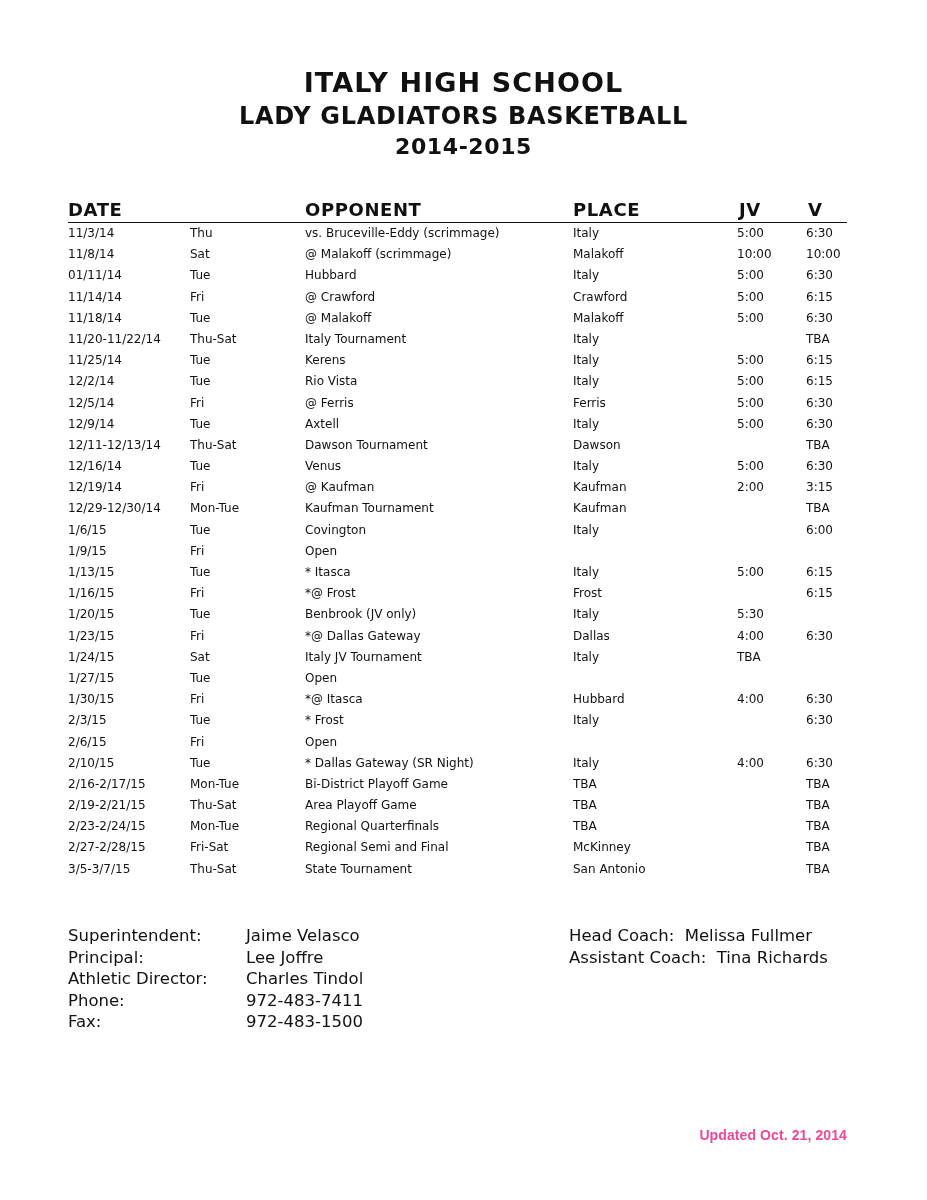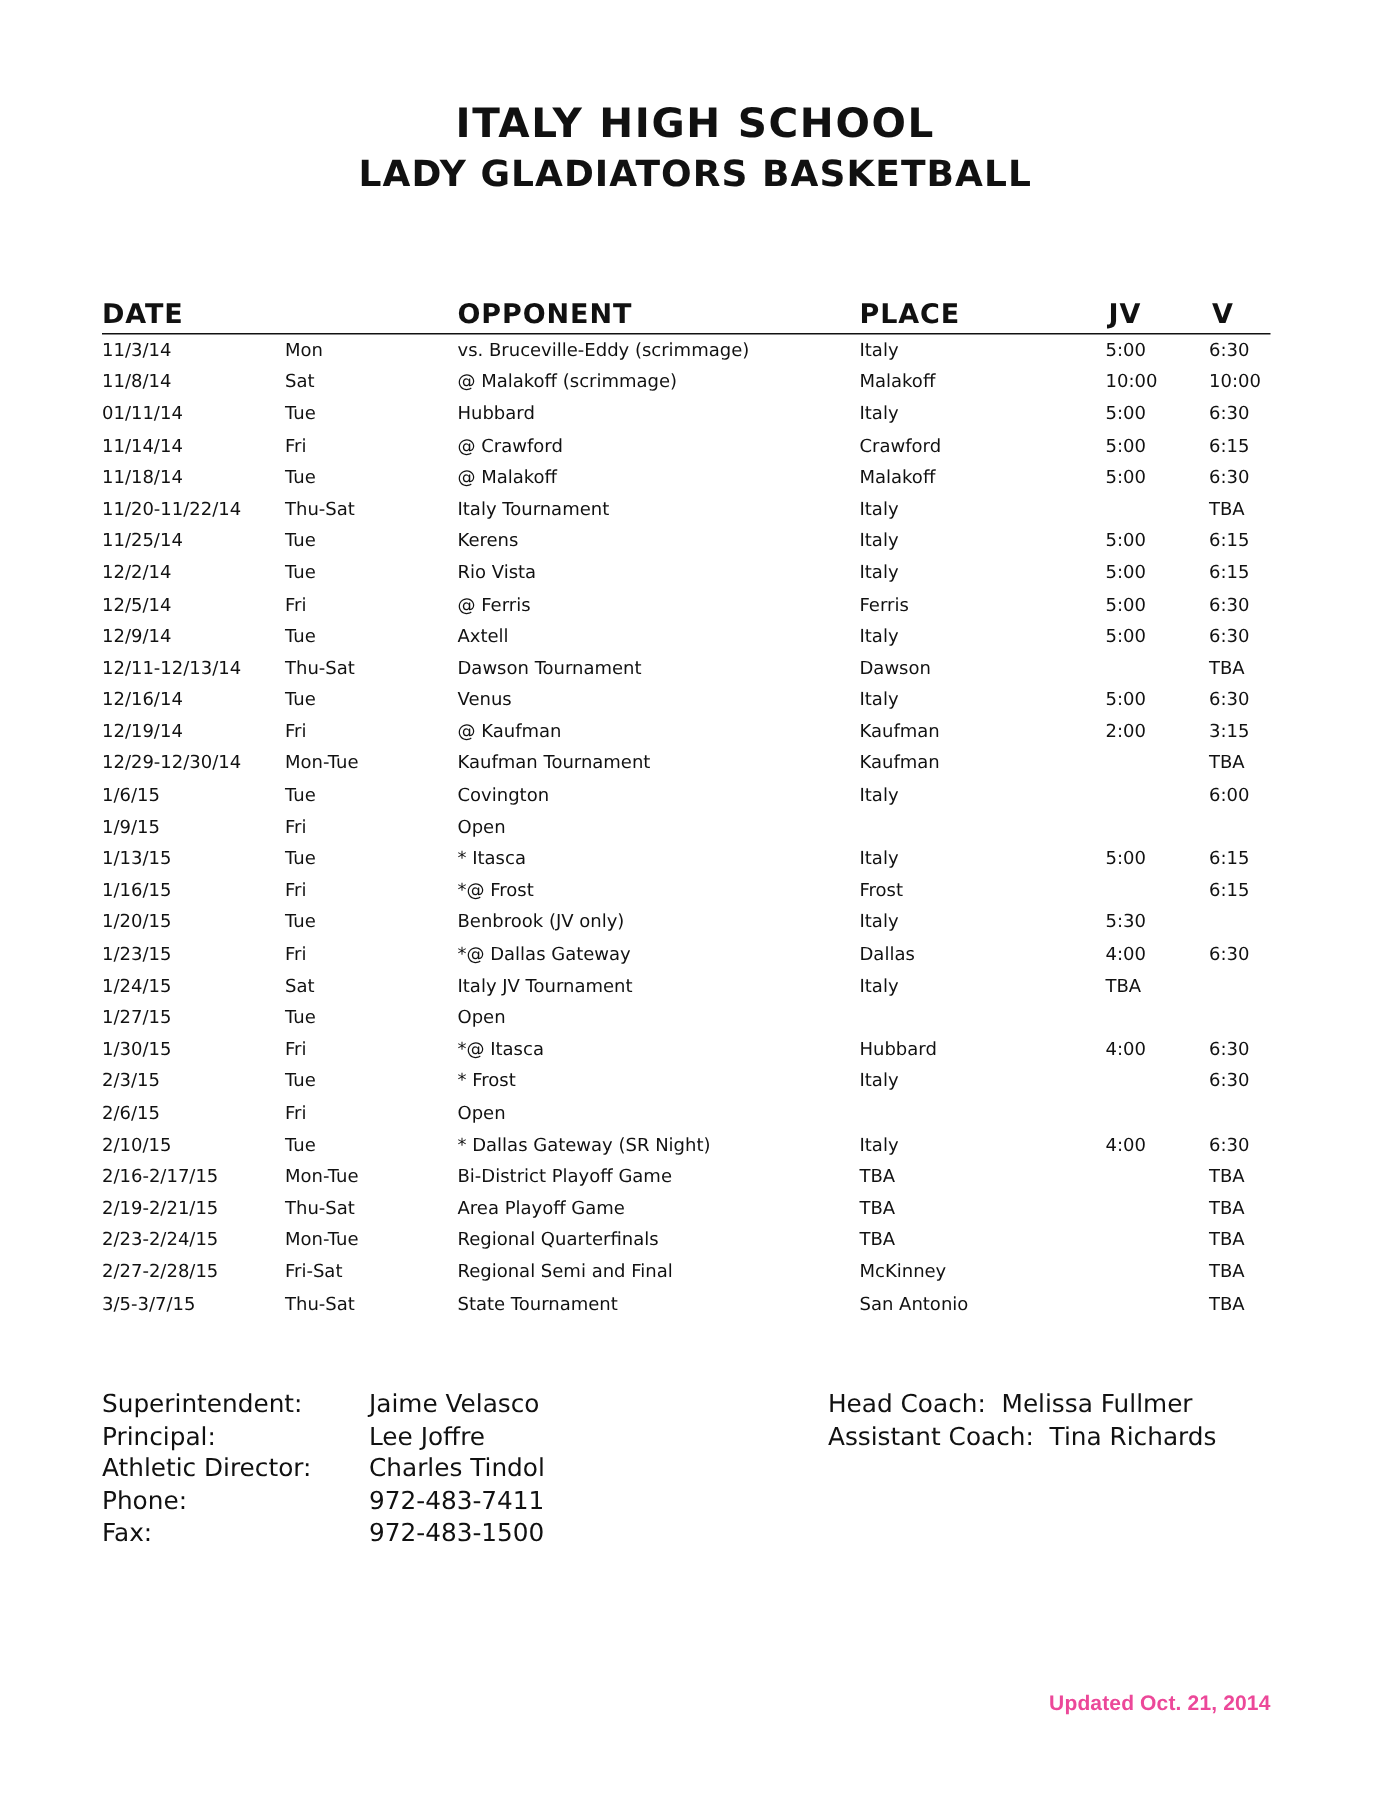--- a/index.html
+++ b/index.html
@@ -110,21 +110,21 @@
 
   
   .contact-left {
     position: absolute;
     left: 68px;
     top: 925px;
     font-size: 16.5px;
   }
   .contact-right {
     position: absolute;
-    left: 552px;
+    left: 569px;
     top: 925px;
     font-size: 16.5px;
   }
   .contact-row {
     height: 21.5px;
     line-height: 21.5px;
     white-space: nowrap;
     position: relative;
   }
   .contact-label {
@@ -154,35 +154,36 @@
   }
 </style>
 </head>
 <body>
 
 <div class="page">
 
   <div class="title-block">
     <div class="title-line-1">ITALY HIGH SCHOOL</div>
     <div class="title-line-2">LADY GLADIATORS BASKETBALL</div>
+    <div class="title-line-3">2014-2015</div>
   </div>
 
   <div class="schedule">
     <div class="row header-row">
       <span class="c-date">DATE</span>
       <span class="c-opp">OPPONENT</span>
       <span class="c-place">PLACE</span>
       <span class="c-jv">JV</span>
       <span class="c-v">V</span>
       <span class="rule"></span>
     </div>
     <div id="schedule-rows">
         <div class="row">
           <span class="c-date">11/3/14</span>
-          <span class="c-day">Mon</span>
+          <span class="c-day">Thu</span>
           <span class="c-opp">vs. Bruceville-Eddy (scrimmage)</span>
           <span class="c-place">Italy</span>
           <span class="c-jv">5:00</span>
           <span class="c-v">6:30</span>
         </div>
         <div class="row">
           <span class="c-date">11/8/14</span>
           <span class="c-day">Sat</span>
           <span class="c-opp">@ Malakoff (scrimmage)</span>
           <span class="c-place">Malakoff</span>

